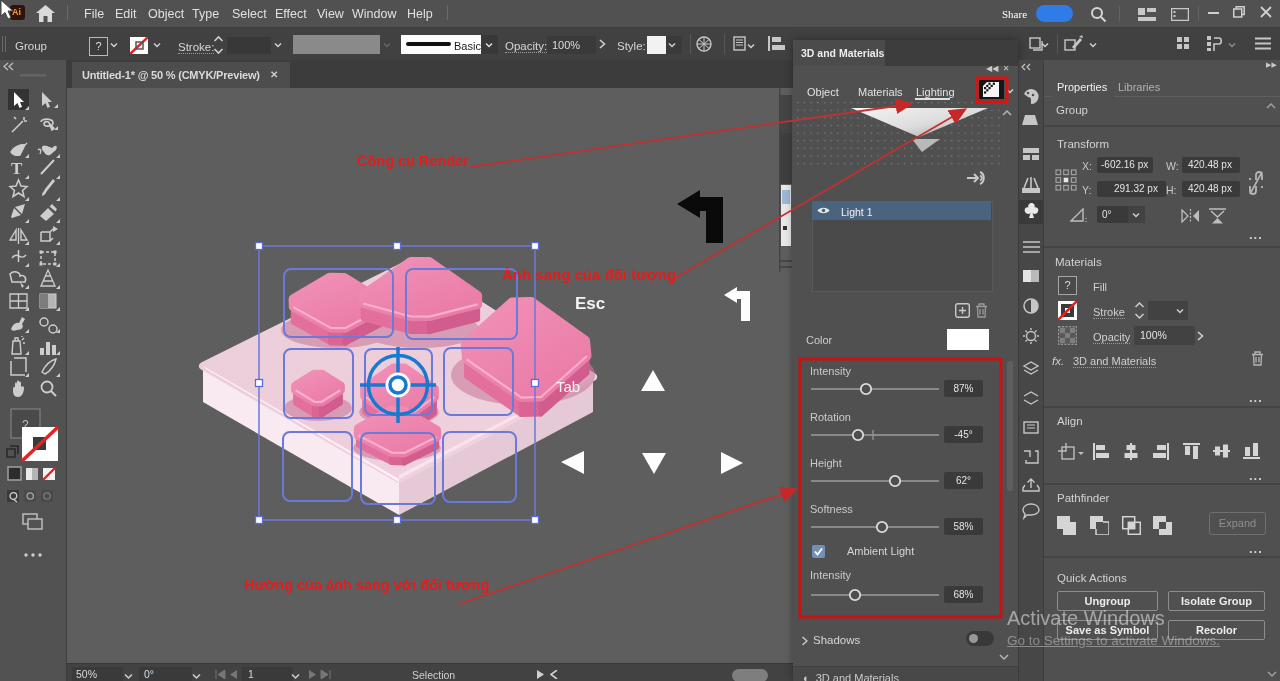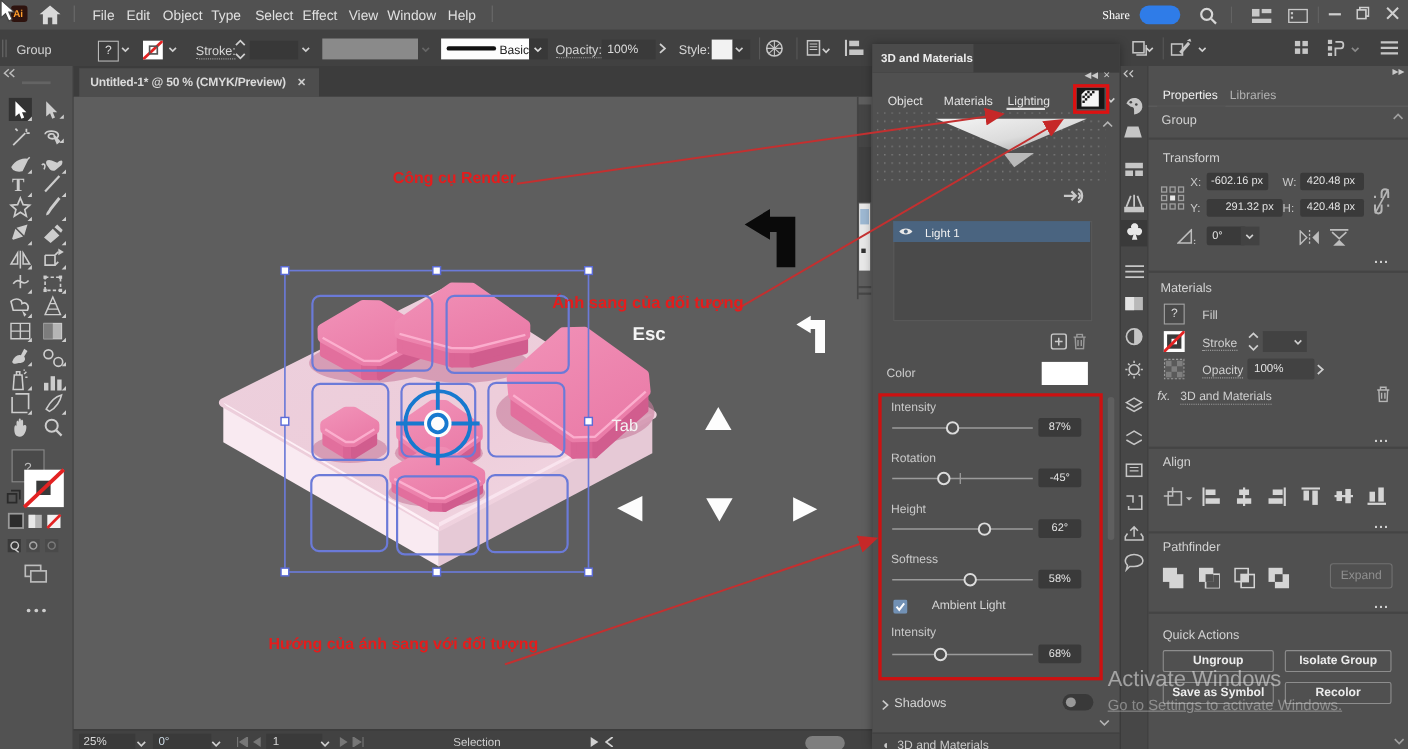--- a/index.html
+++ b/index.html
@@ -407,21 +407,21 @@
     <rect x="781" y="185" width="10" height="61" fill="#e8e8e8"></rect>
     <rect x="782" y="190" width="8" height="14" fill="#9db8d2"></rect>
     <rect x="783" y="226" width="4" height="4" fill="#333"></rect>
     <rect x="779" y="88" width="1.5" height="184" fill="#444"></rect>
     <rect x="780" y="260" width="12" height="2" fill="#474747"></rect>
     <rect x="780" y="266" width="12" height="2" fill="#474747"></rect>
   </svg>
 </div>
 
 <div class="abs" style="left:67px;top:663px;width:726px;height:18px;background:#424242;border-top:1px solid #383838;">
-  <div class="abs" style="left:5px;top:3px;width:47px;height:15px;background:#3a3a3a;color:#d8d8d8;font-size:10.5px;line-height:15px;padding-left:4px;">25%</div>
+  <div class="abs" style="left:5px;top:3px;width:47px;height:15px;background:#3a3a3a;color:#d8d8d8;font-size:10.5px;line-height:15px;padding-left:4px;">50%</div>
   <svg class="abs" style="left:57px;top:9px;" width="9" height="7" viewBox="0 0 9 7">
       <path d="M1 1.5 L4.5 5 L8 1.5" stroke="#cfcfcf" stroke-width="1.5" fill="none"></path>
     </svg>
   <div class="abs" style="left:72px;top:3px;width:48px;height:15px;background:#3a3a3a;color:#cfdde8;font-size:10.5px;line-height:15px;padding-left:5px;">0°</div>
   <svg class="abs" style="left:125px;top:9px;" width="9" height="7" viewBox="0 0 9 7">
       <path d="M1 1.5 L4.5 5 L8 1.5" stroke="#cfcfcf" stroke-width="1.5" fill="none"></path>
     </svg>
   <svg class="abs" style="left:148px;top:6px;" width="24" height="9" viewBox="0 0 24 9">
     <path d="M1 0 L1 9 M10 0 L3 4.5 L10 9 Z" fill="#777" stroke="#777"></path>
     <path d="M22 0 L15 4.5 L22 9 Z" fill="#777"></path>

